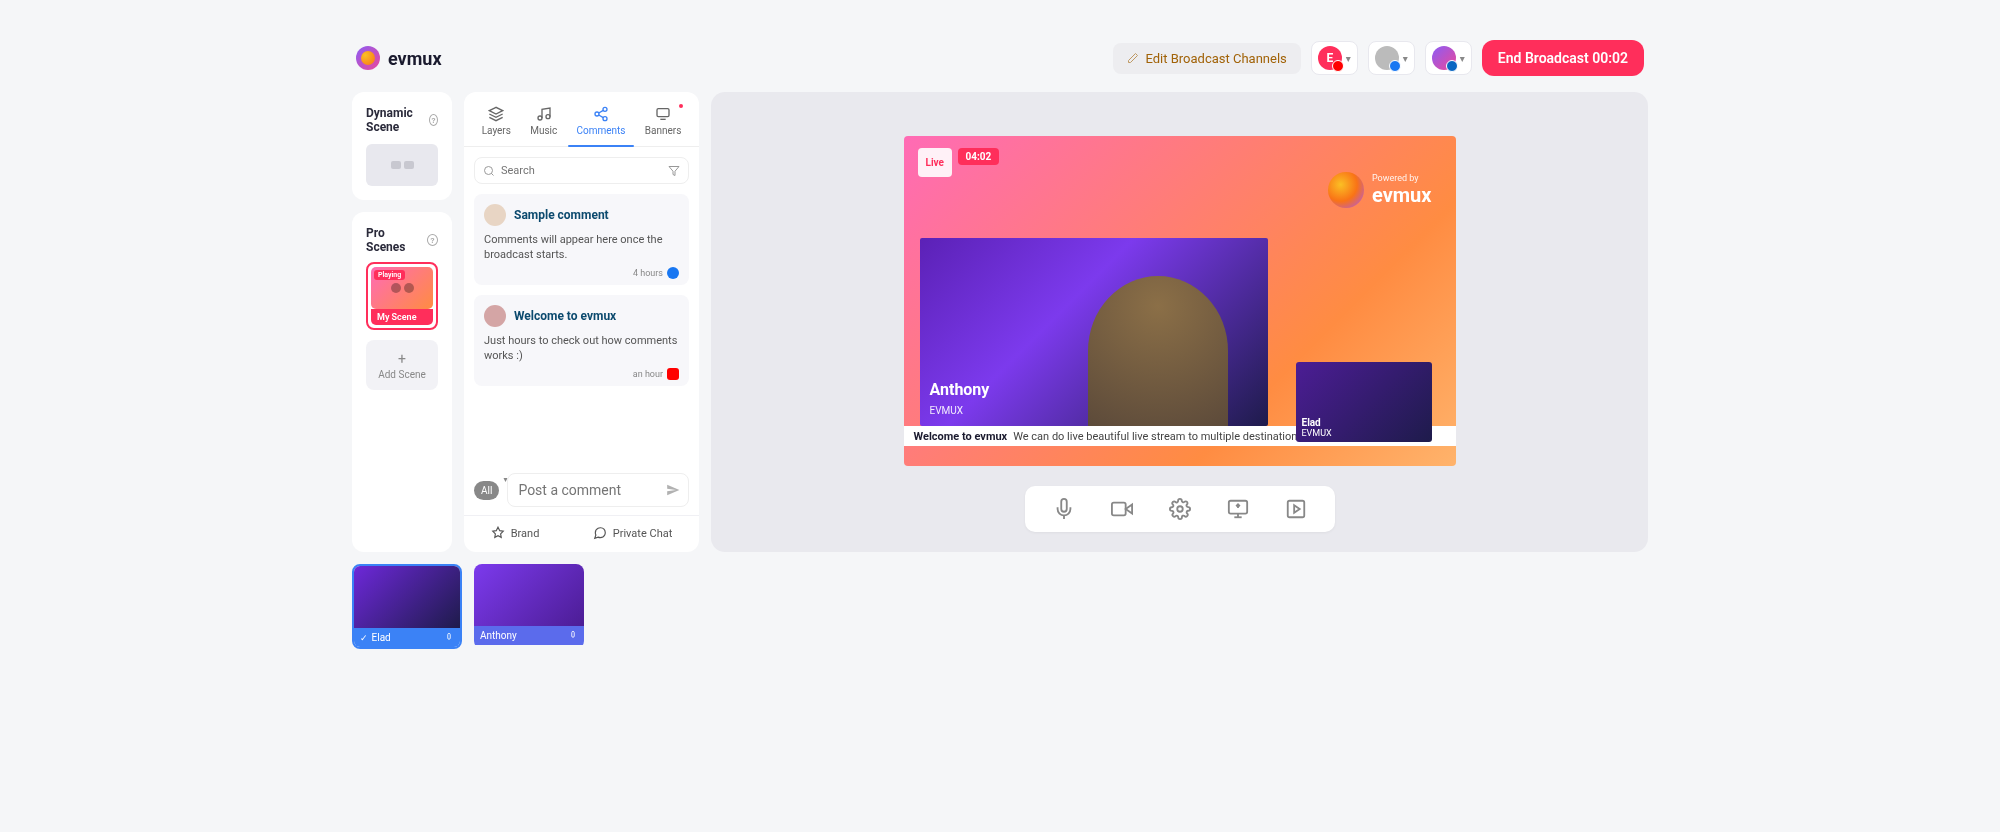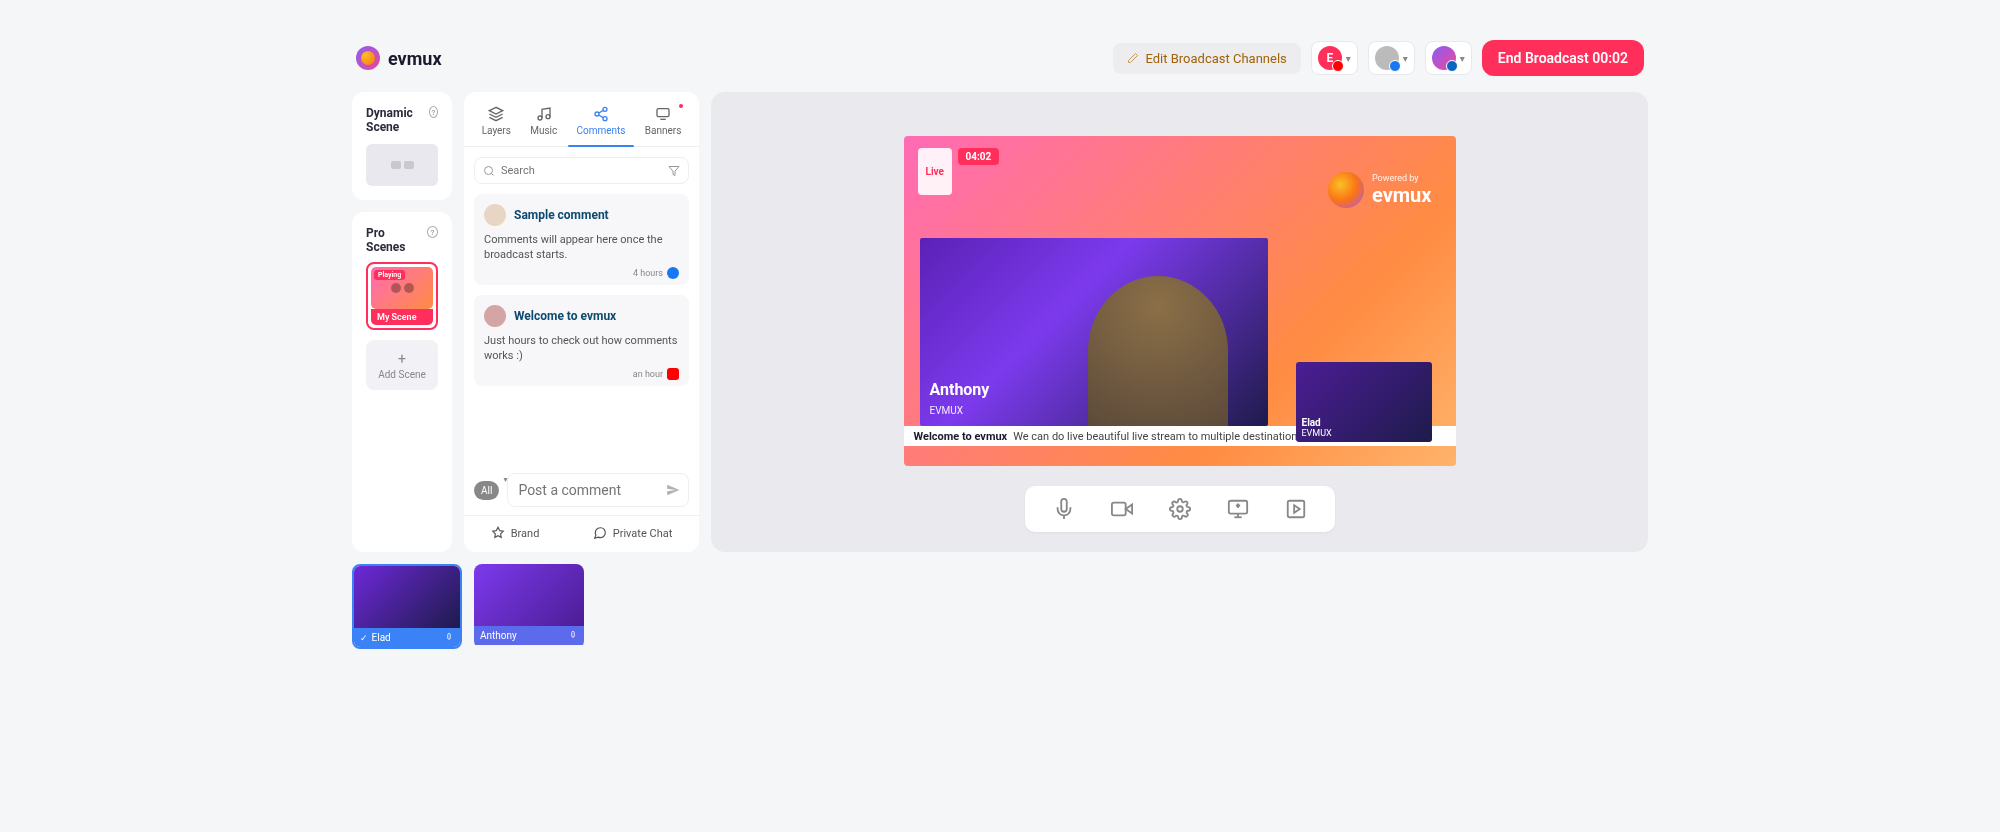--- a/index.html
+++ b/index.html
@@ -14,21 +14,21 @@
 .edit-channels { background: #ededf0; border: none; border-radius: 8px; padding: 8px 14px; font-size: 13px; color: #a16207; cursor: pointer; display:flex; align-items:center; gap:6px; }
 .edit-channels .pen { width:12px; height:12px; opacity:0.6; }
 .channel-chip { display: flex; align-items: center; gap: 4px; background: #fff; border-radius: 8px; padding: 4px 6px; cursor: pointer; border:1px solid #e8e8ee; }
 .channel-avatar { width: 24px; height: 24px; border-radius: 50%; position: relative; }
 .channel-badge { position: absolute; bottom: -2px; right: -2px; width: 12px; height: 12px; border-radius: 50%; border: 1.5px solid #fff; }
 .chev { font-size: 10px; color: #888; }
 .end-btn { background: #ff2e5b; color: #fff; border: none; border-radius: 12px; padding: 10px 16px; font-weight: 600; font-size: 14px; cursor: pointer; }
 .main { display: flex; gap: 12px; }
 .left-col { width: 100px; display:flex; flex-direction:column; gap:12px; }
 .panel { background: #fff; border-radius: 12px; padding: 14px; }
-.panel-title { font-size: 12px; font-weight: 700; color: #2a2a3a; display:flex; gap:4px; }
+.panel-title { font-size: 12px; font-weight: 700; color: #2a2a3a; display:flex; align-items:center; gap:4px; }
 .help-icon { width:12px; height:12px; border:1px solid #aaa; border-radius:50%; font-size:8px; color:#aaa; display:inline-flex; align-items:center; justify-content:center; }
 .scene-thumb { width: 72px; height: 42px; background: #e8e8ee; border-radius: 6px; margin-top: 10px; display:flex; align-items:center; justify-content:center; gap:3px; }
 .scene-thumb::before, .scene-thumb::after { content:''; width:10px; height:8px; background:#c8c8d0; border-radius:2px; }
 .pro-scene-card { border: 2px solid #ff2e5b; border-radius: 8px; padding: 3px; margin-top:8px; cursor:pointer; }
 .pro-scene-inner { background: linear-gradient(135deg,#ff6bb5,#ff8c42); border-radius: 5px; height: 42px; position:relative; display:flex; align-items:center; justify-content:center; }
 .playing-badge { position:absolute; top:3px; left:3px; background:#ff2e5b; color:#fff; font-size:7px; padding:1px 4px; border-radius:3px; font-weight:600; }
 .pro-scene-dots { display:flex; gap:3px; }
 .pro-scene-dots span { width:10px; height:10px; border-radius:50%; background:rgba(0,0,0,0.3); }
 .pro-scene-label { background:#ff2e5b; color:#fff; font-size:9px; padding:3px 6px; border-radius:0 0 5px 5px; font-weight:600; }
 .add-scene { background:#f2f2f6; border-radius:8px; height:50px; margin-top:10px; display:flex; flex-direction:column; align-items:center; justify-content:center; gap:2px; cursor:pointer; }
@@ -58,21 +58,21 @@
 .all-chev { position:absolute; top:-6px; right:-8px; font-size:8px; color:#888; }
 .compose-input { flex:1; border:1px solid #eee; border-radius:8px; padding:8px 30px 8px 10px; font-size:11px; position:relative; }
 .compose-input input { border:none; outline:none; width:100%; font-size:14px; }
 .send-icon { position:absolute; right:8px; top:50%; transform:translateY(-50%); width:14px; height:14px; opacity:0.3; }
 .bottom-actions { display:flex; justify-content:space-around; padding:10px 0 12px; border-top:1px solid #f0f0f4; }
 .bottom-action { display:flex; align-items:center; gap:6px; font-size:11px; color:#555; cursor:pointer; }
 .bottom-action svg { width:14px; height:14px; }
 .preview-col { flex:1; display:flex; flex-direction:column; }
 .preview-area { background:#e9e9ee; border-radius:14px; padding:44px 28px 20px; display:flex; flex-direction:column; align-items:center; }
 .stream-canvas { width:552px; background:linear-gradient(135deg,#ff6bb5 0%,#ff8c42 70%,#ffb36b 100%); border-radius:4px; position:relative; padding-bottom:20px; }
-.live-tag { position:absolute; top:12px; left:14px; background:rgba(255,255,255,0.9); color:#ff2e5b; font-size:10px; font-weight:700; padding:18px 8px; border-radius:4px; }
+.live-tag { position:absolute; top:12px; left:14px; background:rgba(255,255,255,0.9); color:#ff2e5b; font-size:10px; font-weight:700; padding:9px 8px; border-radius:4px; }
 .timer-tag { position:absolute; top:12px; left:54px; background:#ff2e5b; color:#fff; font-size:10px; font-weight:700; padding:3px 8px; border-radius:4px; }
 .powered { position:absolute; top:36px; right:24px; display:flex; align-items:center; gap:8px; color:#fff; }
 .powered .plogo { width:36px; height:36px; border-radius:50%; background:radial-gradient(circle at 35% 35%,#fbbf24,#f97316,#a855f7); }
 .powered-txt small { display:block; font-size:9px; opacity:0.9; }
 .powered-txt b { font-size:20px; }
 .main-cam { position:absolute; top:102px; left:16px; width:348px; height:188px; background:linear-gradient(135deg,#5b21b6 0%,#7c3aed 40%,#1e1b4b 100%); border-radius:2px; overflow:hidden; }
 .main-cam-name { position:absolute; bottom:8px; left:10px; color:#fff; }
 .main-cam-name b { font-size:16px; display:block; }
 .main-cam-name small { font-size:10px; opacity:0.9; }
 .person-silhouette { position:absolute; right:40px; bottom:0; width:140px; height:150px; background:radial-gradient(circle at 50% 20%,#8b6f47,#5c4a3a); border-radius:50% 50% 0 0; }

